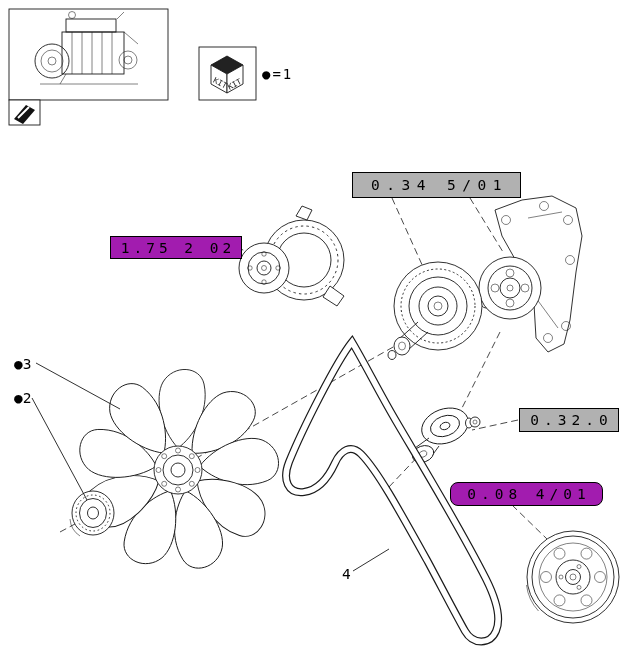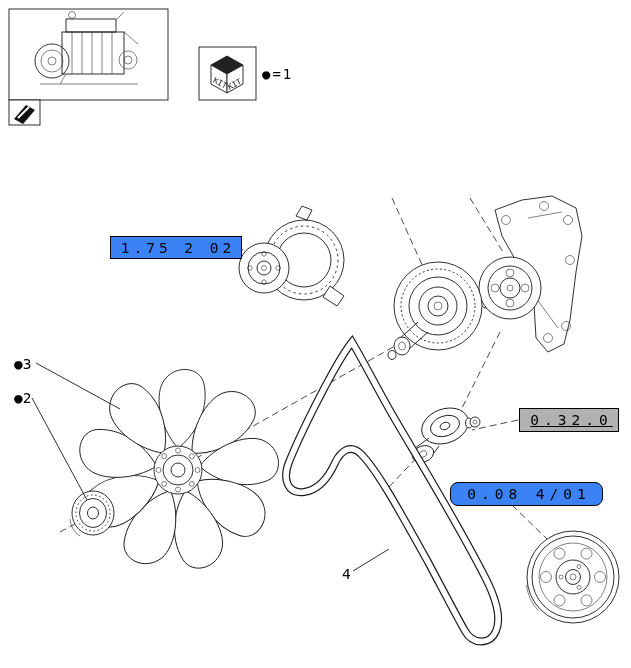--- a/index.html
+++ b/index.html
@@ -5,21 +5,21 @@
   html,body{margin:0;padding:0;background:#fff;}
   .page{position:relative;width:631px;height:668px;background:#fff;overflow:hidden;
         font-family:"DejaVu Sans Mono",monospace;}
   svg{position:absolute;left:0;top:0;}
   .draw{fill:none;stroke:#1a1a1a;stroke-width:0.9;}
   .thin{fill:none;stroke:#1a1a1a;stroke-width:0.55;}
   .fillw{fill:#ffffff;stroke:#1a1a1a;stroke-width:0.9;}
   .dash{fill:none;stroke:#1a1a1a;stroke-width:0.8;stroke-dasharray:7 4;}
   .callline{fill:none;stroke:#1a1a1a;stroke-width:0.9;}
   .ref-box{position:absolute;display:flex;align-items:center;justify-content:center;
-           border:1.5px solid #000;background:#3b82f6;font-size:14.5px;white-space:nowrap;
+           border:1.5px solid #000;background:#a21caf;font-size:14.5px;white-space:nowrap;
            color:#000;}
   .ref-box.gray{background:#b1b1b1;}
   .ls4{letter-spacing:4px;padding-left:4px;}
   .ls5{letter-spacing:5px;padding-left:5px;}
   .ls6{letter-spacing:6.5px;padding-left:6.5px;}
   .callout{position:absolute;font-size:14.5px;color:#000;white-space:nowrap;}
   .kit-legend{position:absolute;font-size:14px;color:#000;letter-spacing:2px;}
   text{font-family:"DejaVu Sans Mono",monospace;fill:#1a1a1a;stroke:none;}
 </style>
 </head>
@@ -200,22 +200,23 @@
 
     <g>
       <line class="callline" x1="36" y1="363" x2="120" y2="409"></line>
       <line class="callline" x1="32" y1="398" x2="87" y2="500"></line>
       <line class="callline" x1="353" y1="571" x2="389" y2="549"></line>
     </g>
   </svg>
 
   <div class="ref-box ls4" style="left:110px;top:236px;width:126px;height:21px;">1.75 2 02</div>
 
-
-  <div class="ref-box gray ls5" style="left:519px;top:408px;width:93px;height:22px;text-decoration:underline;">0.32.0</div>
+  <div class="ref-box gray ls6" style="left:352px;top:172px;width:160px;height:24px;">0.34 5/01</div>
+
+  <div class="ref-box gray ls5" style="left:519px;top:408px;width:93px;height:22px;">0.32.0</div>
 
   <div class="ref-box ls5" style="left:450px;top:482px;width:146px;height:22px;border-radius:8px;">0.08 4/01</div>
 
   <span class="callout" style="left:14px;top:356px;">●3</span>
   <span class="callout" style="left:14px;top:390px;">●2</span>
   <span class="callout" style="left:342px;top:566px;">4</span>
 
   <span class="kit-legend" style="left:262px;top:66px;">●=1</span>
 
 </div>

